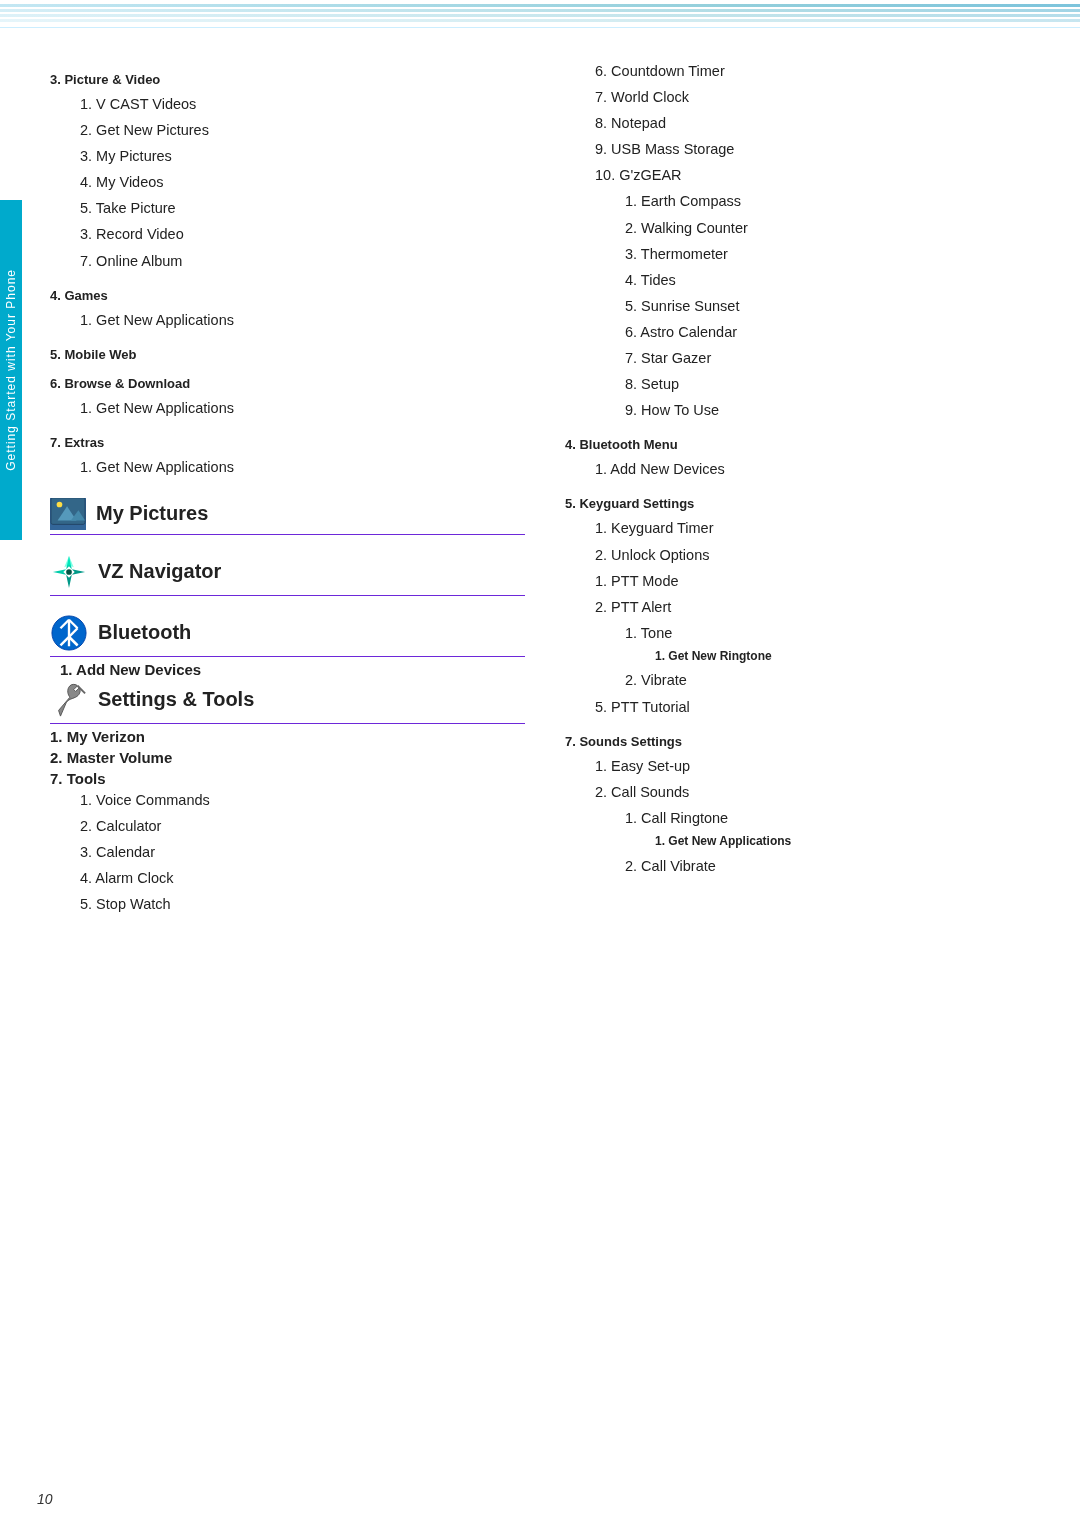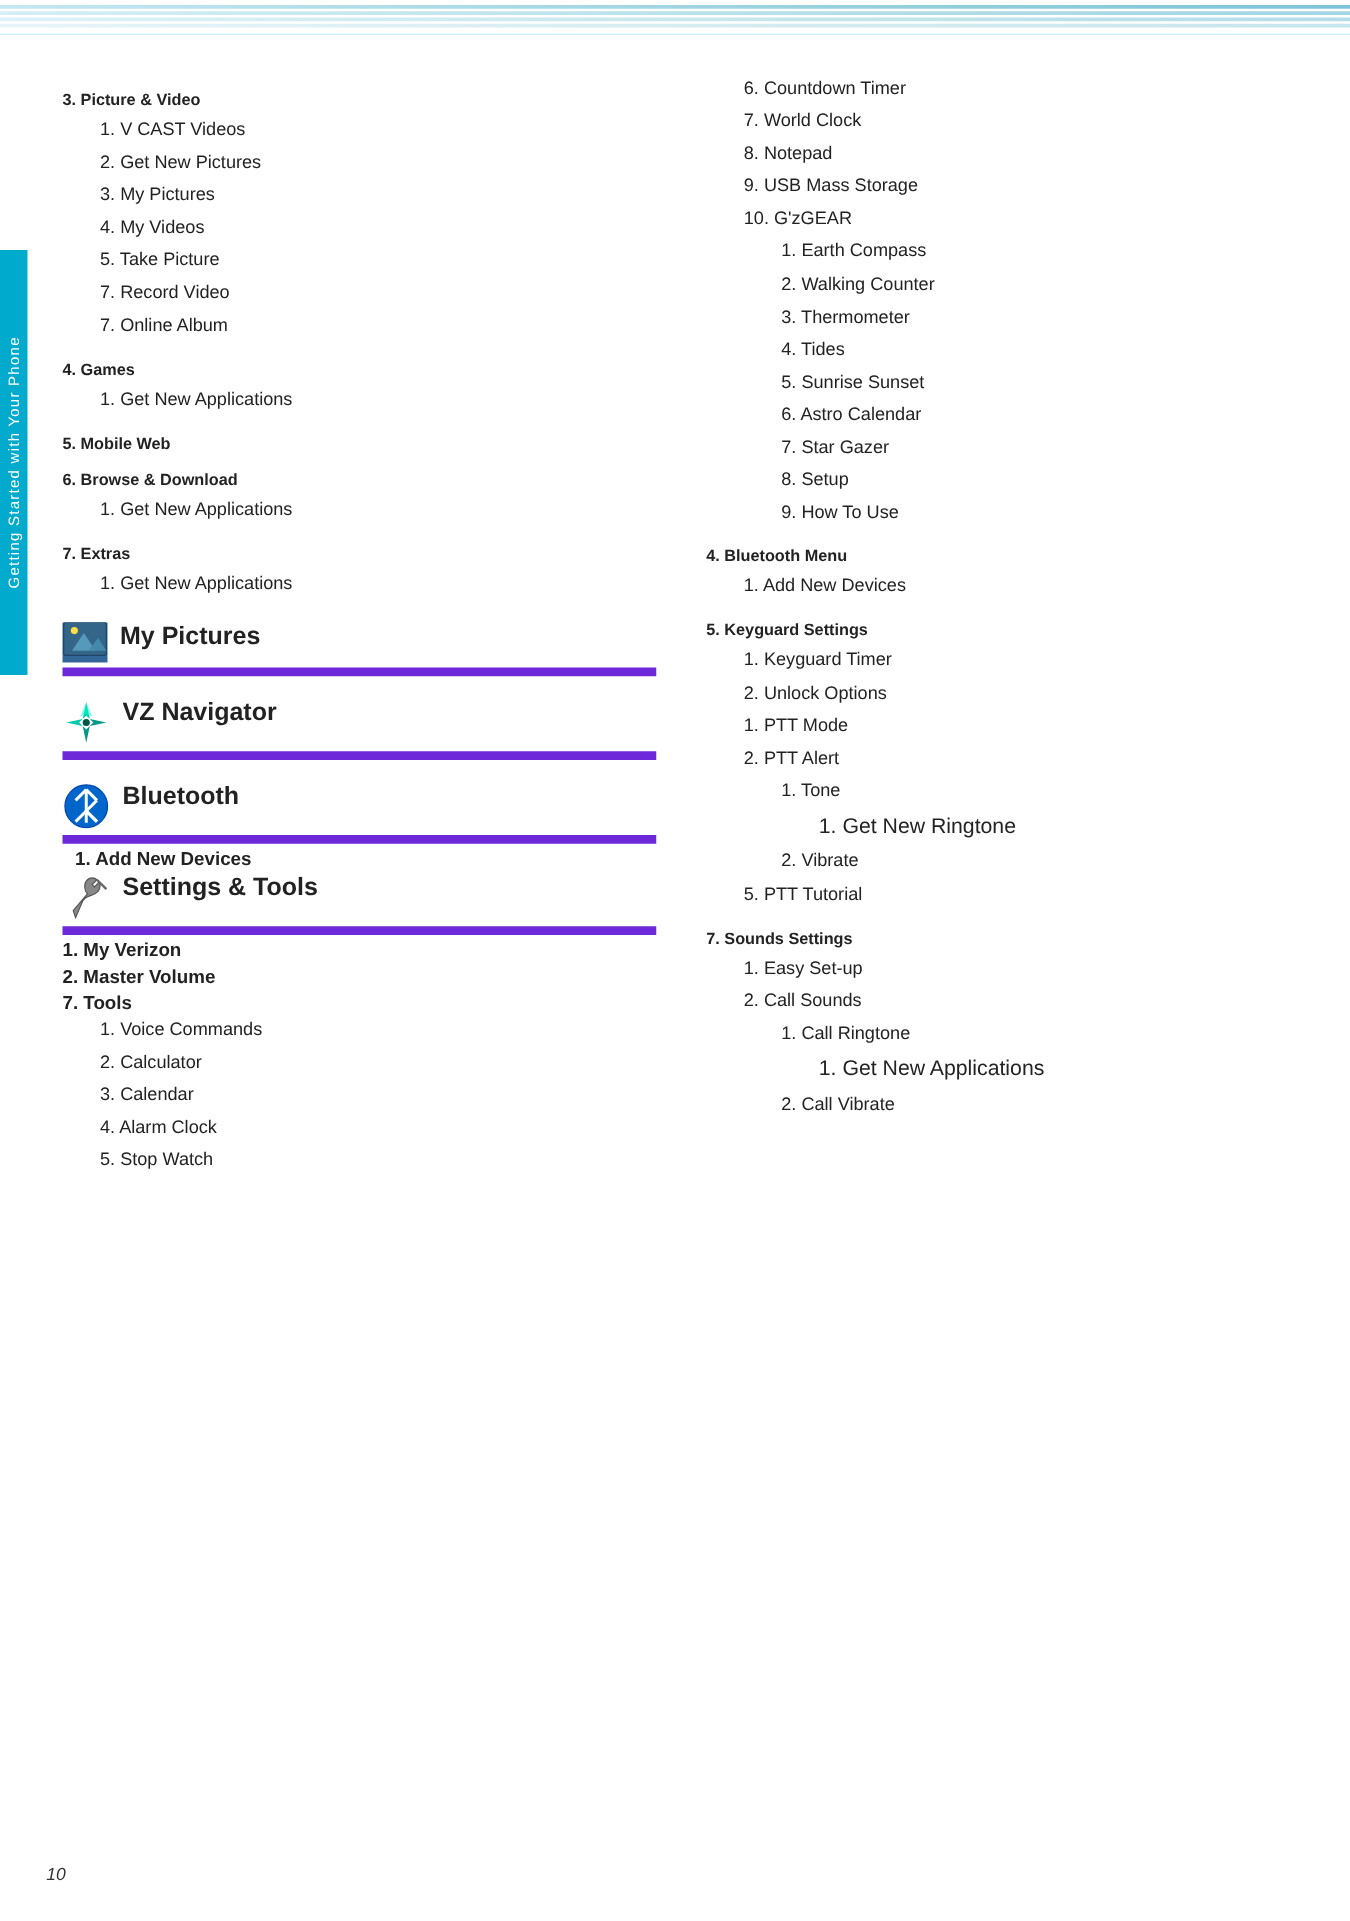--- a/index.html
+++ b/index.html
@@ -106,29 +106,31 @@
 
     .sub-sub-item {
       padding-left: 60px;
       line-height: 1.8;
       font-size: 14.5px;
     }
 
     .sub-sub-sub-item {
       padding-left: 90px;
       line-height: 1.8;
-      font-size: 17px;
+      font-size: 12px;
+      font-weight: bold;
     }
 
     
     .icon-section {
       display: flex;
+      align-items: center;
       margin-top: 18px;
       margin-bottom: 0px;
-      border-bottom: 7px solid #6d28d9;
+      border-bottom: 1px solid #6d28d9;
       padding-bottom: 4px;
     }
 
     .icon-section-title {
       font-size: 20px;
       font-weight: bold;
       margin-left: 10px;
     }
 
     .icon-box {
@@ -204,21 +206,21 @@
 
     <div class="left-column">
 
       <div>
         <div class="section-heading">3. Picture &amp; Video</div>
         <div class="sub-item">1. V CAST Videos</div>
         <div class="sub-item">2. Get New Pictures</div>
         <div class="sub-item">3. My Pictures</div>
         <div class="sub-item">4. My Videos</div>
         <div class="sub-item">5. Take Picture</div>
-        <div class="sub-item">7. Record Video</div>
+        <div class="sub-item">3. Record Video</div>
         <div class="sub-item">7. Online Album</div>
       </div>
 
       <div>
         <div class="section-heading">4. Games</div>
         <div class="sub-item">1. Get New Applications</div>
       </div>
 
       <div>
         <div class="section-heading">5. Mobile Web</div>

